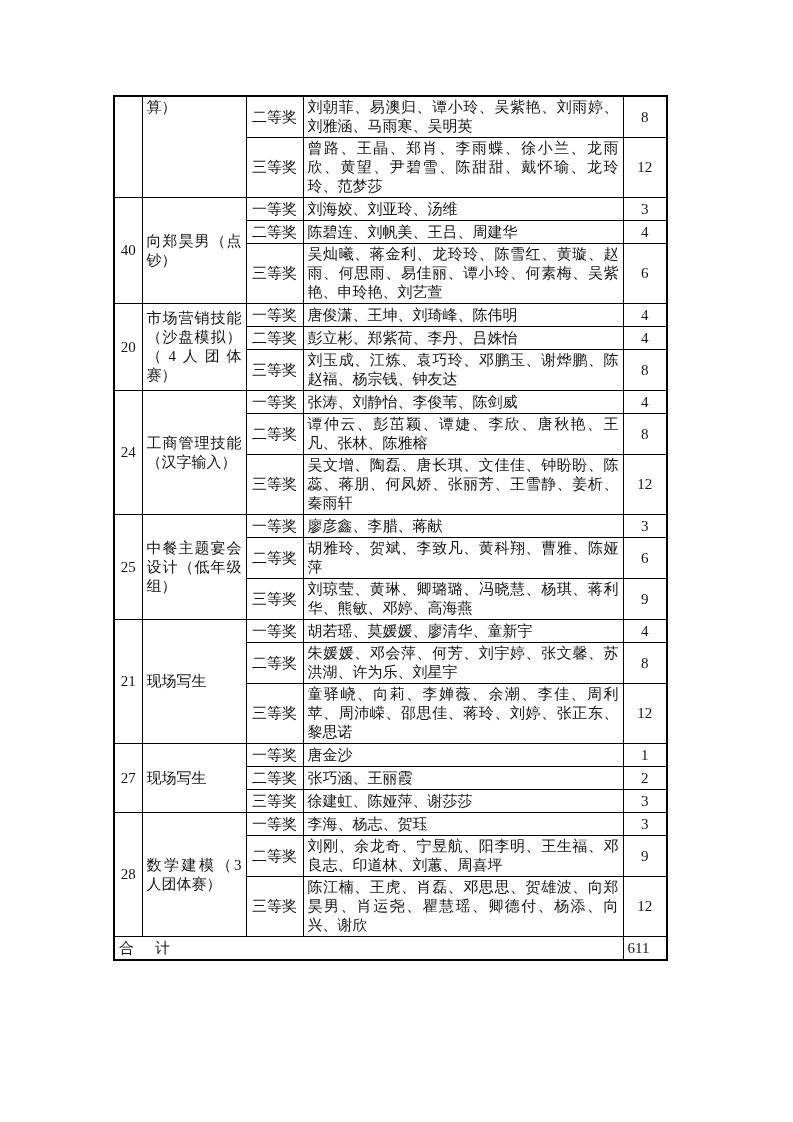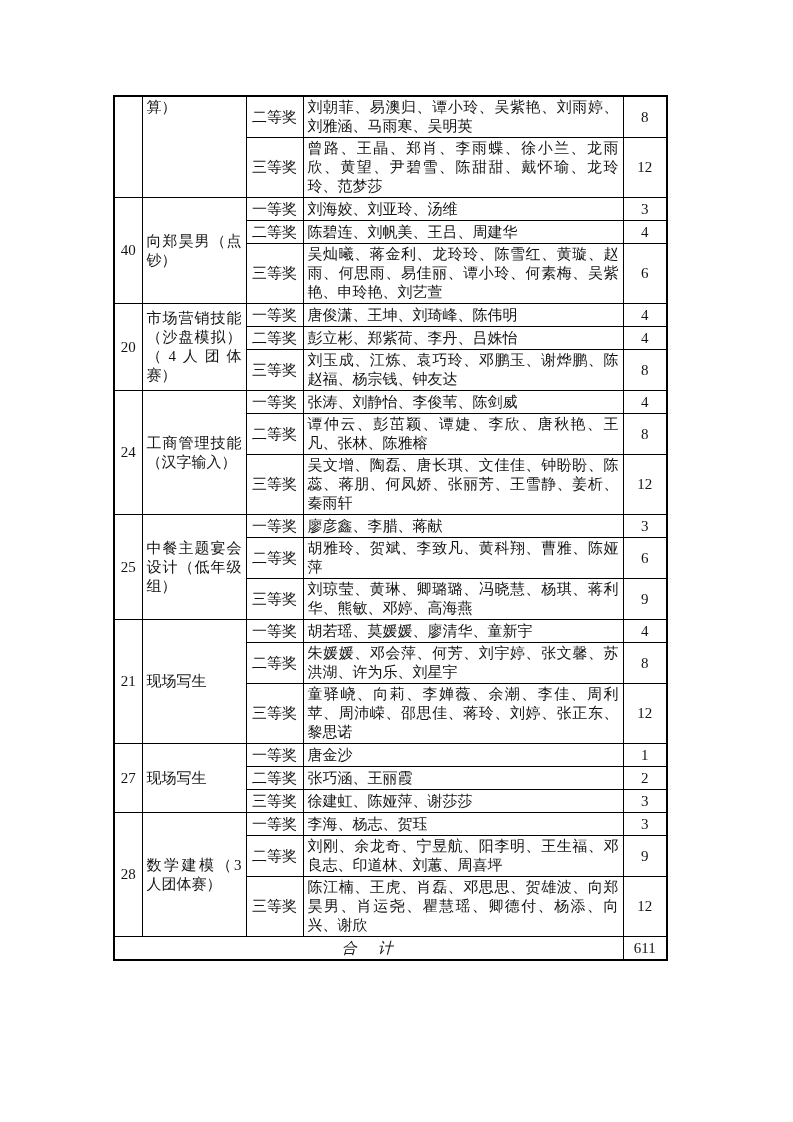--- a/index.html
+++ b/index.html
@@ -28,22 +28,22 @@
     vertical-align:middle;
     word-break:break-all;
     height:20px;
   }
   td.num   { text-align:center; padding:1px 1px; }
   td.comp  { text-align:justify; padding:1px 6px; }
   td.comp.cont { vertical-align:top; }
   td.award { text-align:center; padding:1px 1px;margin-left:25px; }
   td.names { text-align:justify; padding:1px 6px; }
   td.count { text-align:center; padding:1px 1px; font-size:15px; }
-  td.total-label { text-align:center; letter-spacing:3px; height:27px; font-size:16px;font-style:italic; }
-  td.total-count { text-align:center; height:27px; font-size:15px; }
+  td.total-label { text-align:left; letter-spacing:3px; height:27px; font-size:16px; }
+  td.total-count { text-align:left; height:27px; font-size:15px; }
 </style>
 </head>
 <body>
 
 <div class="page">
   <table class="awards">
     <colgroup>
       <col style="width:28px">
       <col style="width:104px">
       <col style="width:57px">

